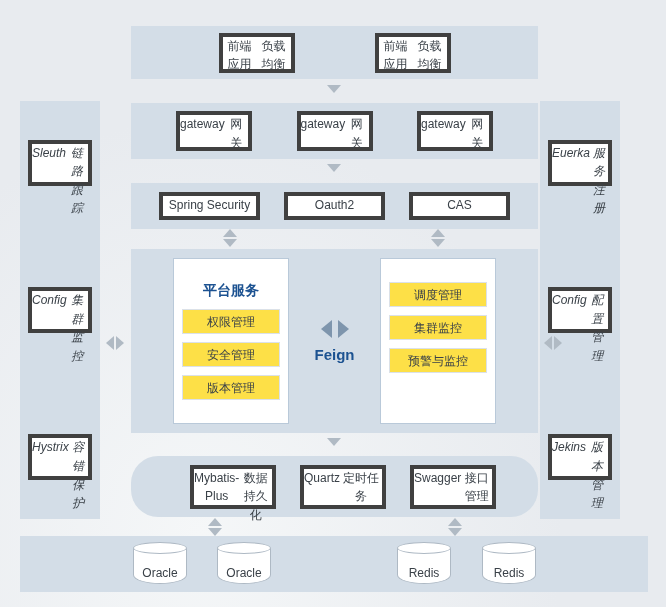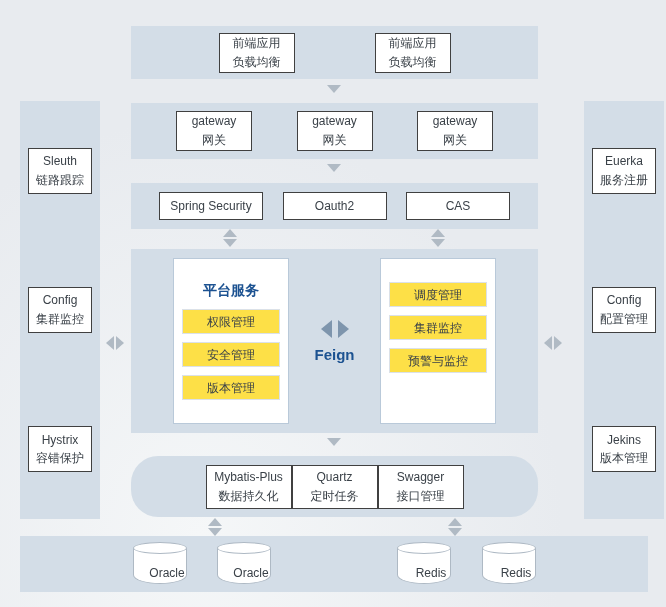--- a/index.html
+++ b/index.html
@@ -9,44 +9,45 @@
   }
   #stage {
     position:relative;
     width:666px; height:607px;
     background: radial-gradient(ellipse at 30% 88%, #f5f7f8 0%, #e8ebef 55%);
     overflow:hidden;
   }
   .band {
     position:absolute;
     background:#d3dde7;
+    gap:24px;
   }
   .band-frontend   { left:131px; top:26px;  width:407px; height:53px; display:flex; justify-content:center; align-items:center; gap:80px; }
   .band-gateway    { left:131px; top:103px; width:407px; height:56px; display:flex; justify-content:space-between; align-items:center; padding:0 45px; box-sizing:border-box; }
   .band-security   { left:131px; top:183px; width:407px; height:46px; display:flex; justify-content:space-between; align-items:center; padding:0 28px; box-sizing:border-box; }
   .band-main       { left:131px; top:249px; width:407px; height:184px; }
-  .band-middleware { left:131px; top:456px; width:407px; height:61px; display:flex; justify-content:center; align-items:center; padding:0 42px; box-sizing:border-box;border-radius:27px; }
+  .band-middleware { left:131px; top:456px; width:407px; height:61px; display:flex; justify-content:flex-end; align-items:center; padding:0 42px; box-sizing:border-box;border-radius:27px; }
   .band-db         { left:20px;  top:536px; width:628px; height:56px; }
   .band-side       { width:80px; height:418px; top:101px; display:flex; flex-direction:column; justify-content:space-around; align-items:center; }
   .band-left  { left:20px; }
-  .band-right { left:584px; }
+  .band-right { left:540px; }
 
   .white-box {
     background:#ffffff;
-    border:1px solid #404040;
+    border:4px solid #404040;
     color:#3a4148;
     font-size:12px;
     line-height:1.55;
     text-align:center;
-    display:flex; flex-direction:column; justify-content:center;
+    display:flex; flex-direction:row; justify-content:center;
     box-sizing:border-box;
   }
   .box-2line  { width:76px;  height:40px; }
   .box-mid    { width:86px;  height:44px; }
-  .box-side   { width:64px;  height:46px; }
+  .box-side   { width:64px;  height:46px;font-style:italic; }
   .box-flat   { width:104px; height:28px; font-size:12px; justify-content:center; }
 
   .panel {
     position:absolute;
     top:9px; width:116px; height:166px;
     background:#ffffff;
     border:1px solid #b9c9d9;
     box-sizing:border-box;
     padding-top:23px;
   }
@@ -106,21 +107,21 @@
     width:calc(100% + 2px); height:12px;
     background:#ffffff;
     border:1px solid #aeb9c4;
     border-radius:50%;
     box-sizing:border-box;
   }
   .db-label {
     position:absolute;
     bottom:3px; left:0; width:100%;
     text-align:center;
-    font-size:12px; color:#3a4148;padding-left:7px;
+    font-size:12px; color:#3a4148;
   }
 </style>
 </head>
 <body>
 
 <div id="stage">
 
   <div class="band band-frontend">
     <div class="white-box box-2line">
       <div>前端应用</div>

